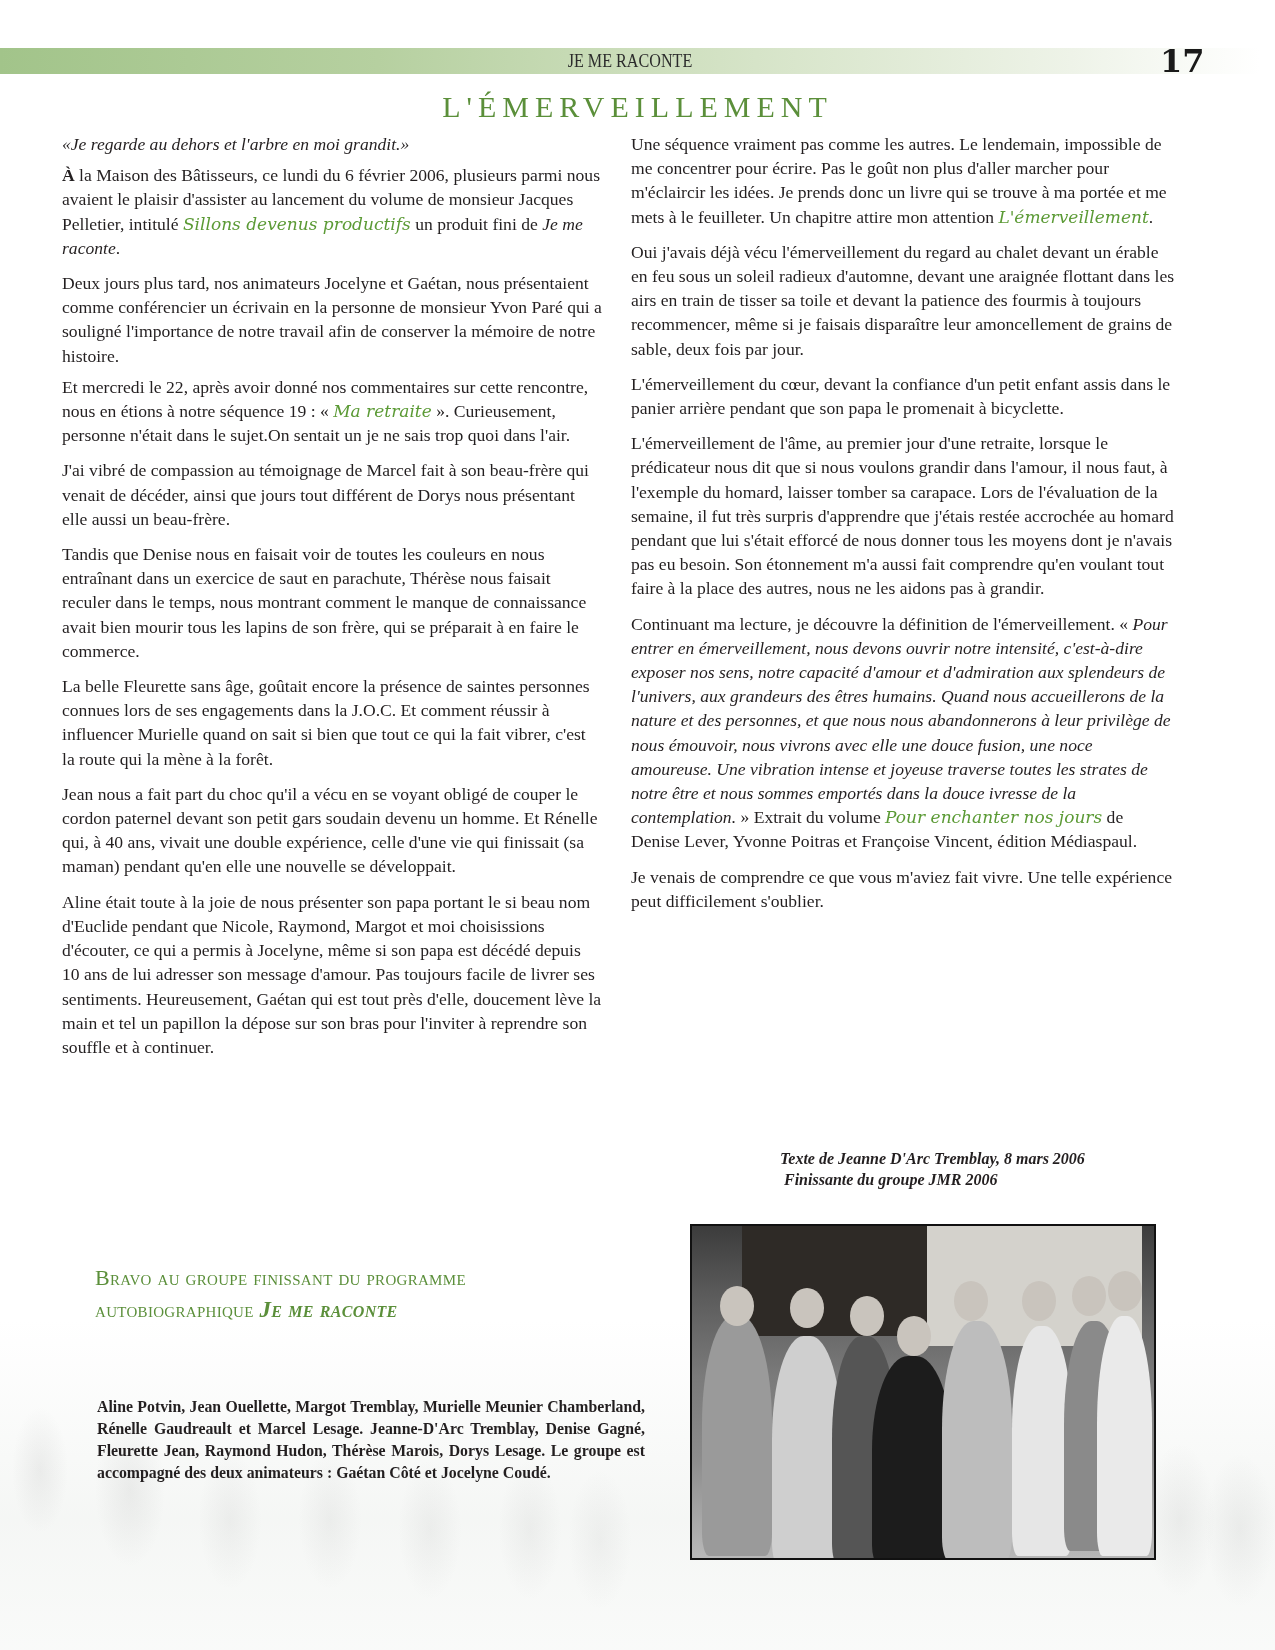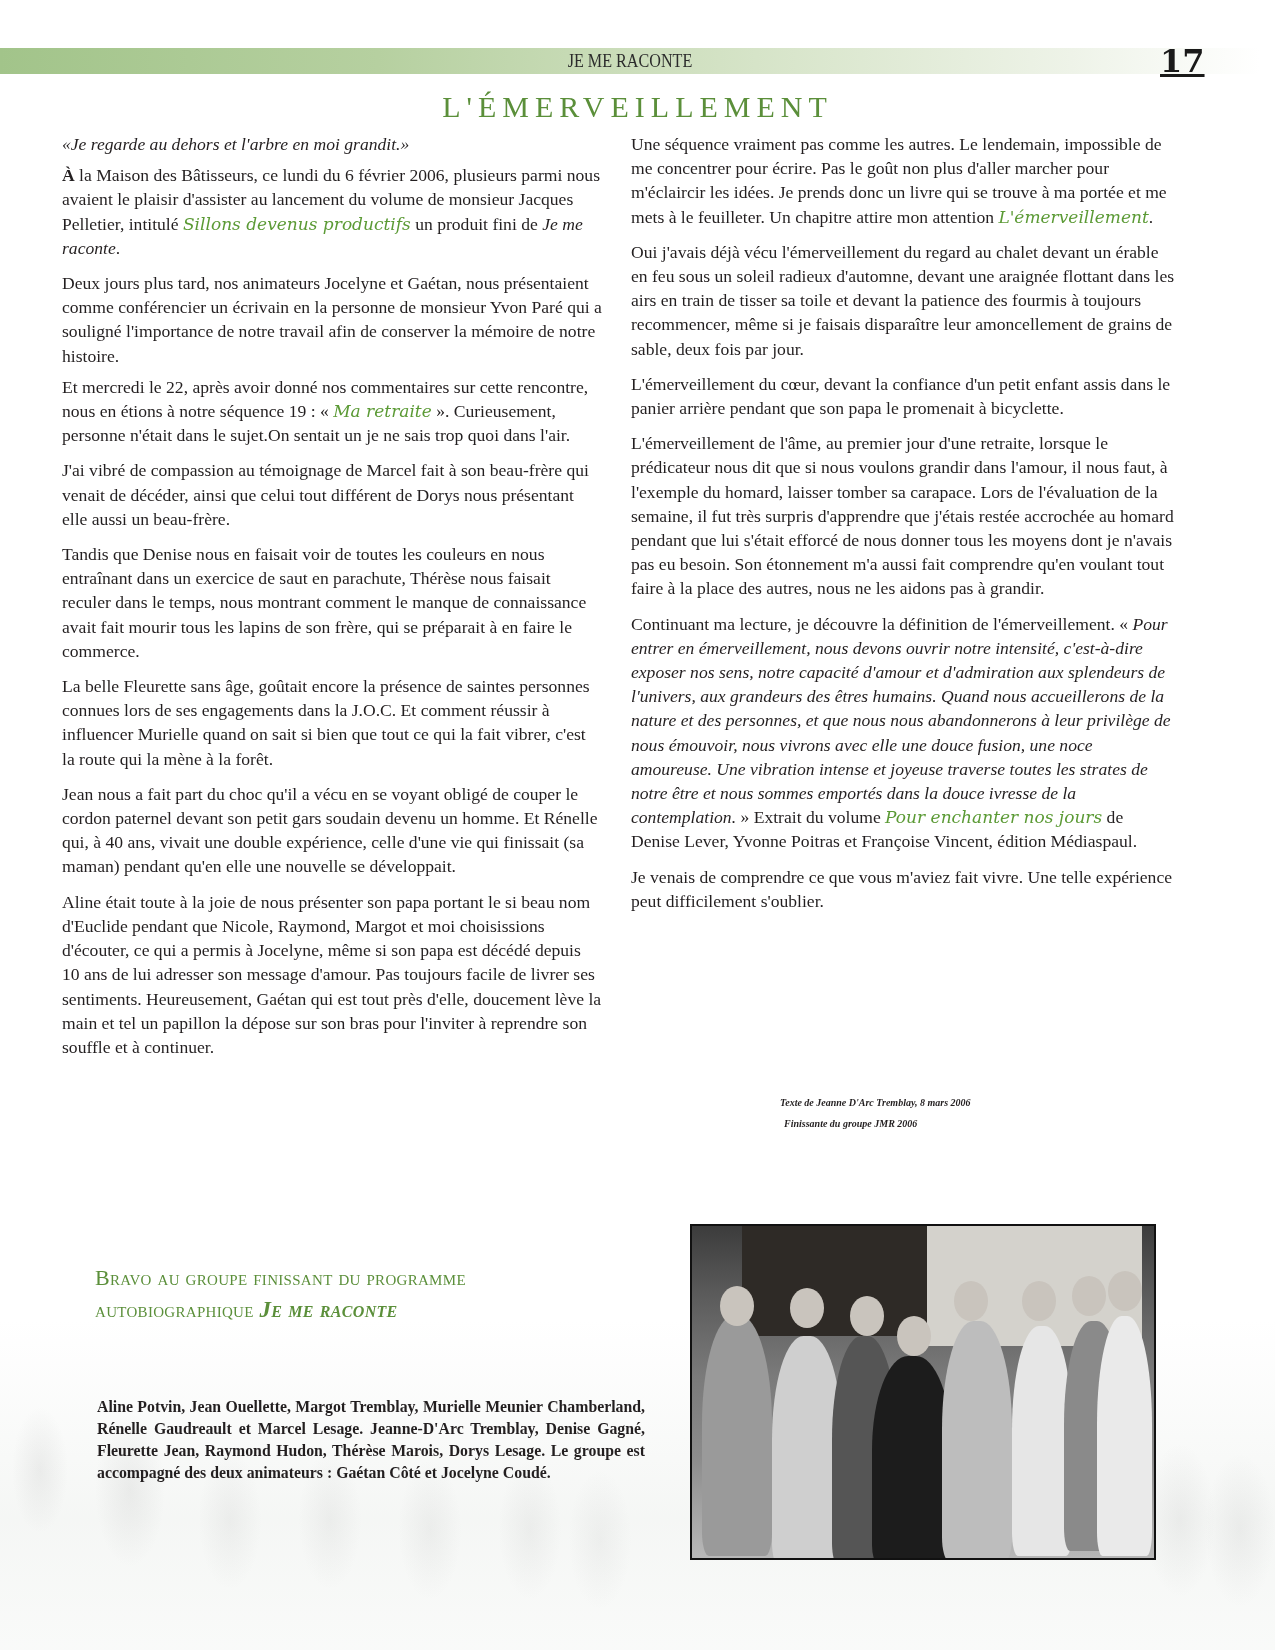--- a/index.html
+++ b/index.html
@@ -31,21 +31,20 @@
   }
   .section-label {
     position: absolute; left: 500px; top: 50px; width: 260px; text-align: center;
     font-family: "Liberation Serif", serif; font-size: 19px; letter-spacing: 0px;
     color: #2b2b2b; transform: scaleX(0.85); z-index: 2;
   }
   .page-number {
     position: absolute; left: 1160px; top: 42px;
     font-family: "DejaVu Serif", serif; font-weight: bold; font-size: 32px; color: #1a1a1a;
     z-index: 2;
-    text-decoration: underline;
   }
   .article-title {
     position: absolute; left: 300px; top: 90px; width: 675px; text-align: center;
     font-family: "Liberation Serif", serif; font-size: 30px; letter-spacing: 6px;
     color: #5b8f3a; z-index: 2;
   }
   .col {
     position: absolute; top: 132px; width: 560px; z-index: 2;
     font-size: 17.6px; line-height: 24.2px;
   }
@@ -53,22 +52,22 @@
   .col-right { left: 631px; width: 545px; }
   .col p { margin: 0 0 11px 0; }
   .col p.tight { margin-bottom: 7px; }
   .script {
     font-family: "DejaVu Serif", serif; font-style: italic; color: #5b9a35;
     font-size: 17px;
   }
   em, .ital { font-style: italic; }
   .dropcap { font-weight: bold; }
   .signature {
-    position: absolute; left: 780px; top: 1092px; z-index: 2;
-    font-style: italic; font-weight: bold; font-size: 10px; line-height: 21px;
+    position: absolute; left: 780px; top: 1148px; z-index: 2;
+    font-style: italic; font-weight: bold; font-size: 16px; line-height: 21px;
   }
   .signature div:nth-child(2) { padding-left: 4px; }
   .bravo-title {
     position: absolute; left: 95px; top: 1262px; width: 540px; text-align: left; z-index: 2;
     color: #5b8f3a; font-size: 22px; line-height: 32px; letter-spacing: 0.3px;
     font-variant: small-caps; font-family: Liberation Serif, serif;
   }
   .bravo-title .jmr { font-style: italic; font-weight: bold; font-size: 23px; }
   .names {
     position: absolute; left: 97px; top: 1396px; width: 548px; z-index: 2;
@@ -111,22 +110,22 @@
 
 <div class="col col-left">
   <p class="tight ital">«Je regarde au dehors et l'arbre en moi grandit.»</p>
   <p>
     <span class="dropcap">À</span><span> la Maison des Bâtisseurs, ce lundi du 6 février 2006, plusieurs parmi nous avaient le plaisir d'assister au lancement du volume de monsieur Jacques Pelletier, intitulé </span><span class="script">Sillons devenus productifs</span><span> un produit fini de </span><em>Je me raconte</em><span>.</span>
   </p>
   <p class="tight">Deux jours plus tard, nos animateurs Jocelyne et Gaétan, nous présentaient comme conférencier un écrivain en la personne de monsieur Yvon Paré qui a souligné l'importance de notre travail afin de conserver la mémoire de notre histoire.</p>
   <p>
     <span>Et mercredi le 22, après avoir donné nos commentaires sur cette rencontre, nous en étions à notre séquence 19 : « </span><span class="script">Ma retraite</span><span> ». Curieusement, personne n'était dans le sujet.On sentait un je ne sais trop quoi dans l'air.</span>
   </p>
-  <p>J'ai vibré de compassion au témoignage de Marcel fait à son beau-frère qui venait de décéder, ainsi que celui tout différent de Dorys nous présentant elle aussi un beau-frère.</p>
-  <p>Tandis que Denise nous en faisait voir de toutes les couleurs en nous entraînant dans un exercice de saut en parachute, Thérèse nous faisait reculer dans le temps, nous montrant comment le manque de connaissance avait fait mourir tous les lapins de son frère, qui se préparait à en faire le commerce.</p>
+  <p>J'ai vibré de compassion au témoignage de Marcel fait à son beau-frère qui venait de décéder, ainsi que jours tout différent de Dorys nous présentant elle aussi un beau-frère.</p>
+  <p>Tandis que Denise nous en faisait voir de toutes les couleurs en nous entraînant dans un exercice de saut en parachute, Thérèse nous faisait reculer dans le temps, nous montrant comment le manque de connaissance avait bien mourir tous les lapins de son frère, qui se préparait à en faire le commerce.</p>
   <p>La belle Fleurette sans âge, goûtait encore la présence de saintes personnes connues lors de ses engagements dans la J.O.C. Et comment réussir à influencer Murielle quand on sait si bien que tout ce qui la fait vibrer, c'est la route qui la mène à la forêt.</p>
   <p>Jean nous a fait part du choc qu'il a vécu en se voyant obligé de couper le cordon paternel devant son petit gars soudain devenu un homme. Et Rénelle qui, à 40 ans, vivait une double expérience, celle d'une vie qui finissait (sa maman) pendant qu'en elle une nouvelle se développait.</p>
   <p>Aline était toute à la joie de nous présenter son papa portant le si beau nom d'Euclide pendant que Nicole, Raymond, Margot et moi choisissions d'écouter, ce qui a permis à Jocelyne, même si son papa est décédé depuis 10 ans de lui adresser son message d'amour. Pas toujours facile de livrer ses sentiments. Heureusement, Gaétan qui est tout près d'elle, doucement lève la main et tel un papillon la dépose sur son bras pour l'inviter à reprendre son souffle et à continuer.</p>
 </div>
 
 <div class="col col-right">
   <p>
     <span>Une séquence vraiment pas comme les autres. Le lendemain, impossible de me concentrer pour écrire. Pas le goût non plus d'aller marcher pour m'éclaircir les idées. Je prends donc un livre qui se trouve à ma portée et me mets à le feuilleter. Un chapitre attire mon attention </span><span class="script">L'émerveillement</span><span>.</span>
   </p>
   <p>Oui j'avais déjà vécu l'émerveillement du regard au chalet devant un érable en feu sous un soleil radieux d'automne, devant une araignée flottant dans les airs en train de tisser sa toile et devant la patience des fourmis à toujours recommencer, même si je faisais disparaître leur amoncellement de grains de sable, deux fois par jour.</p>

